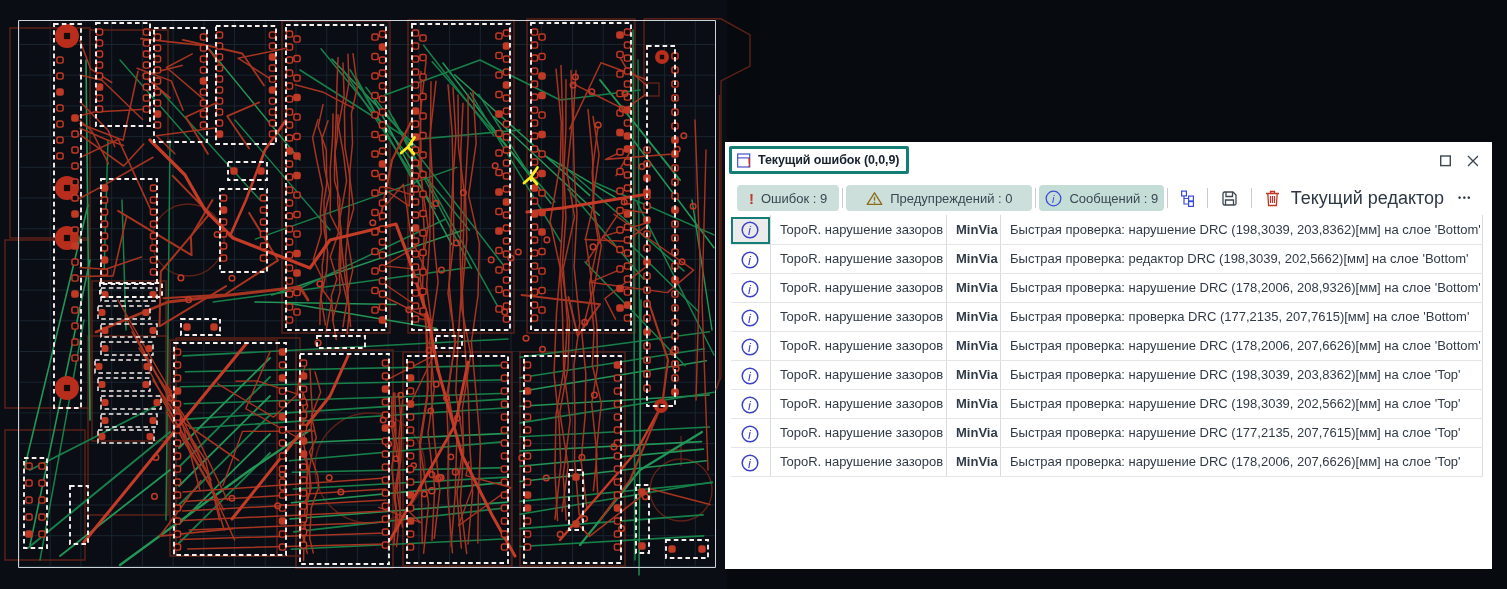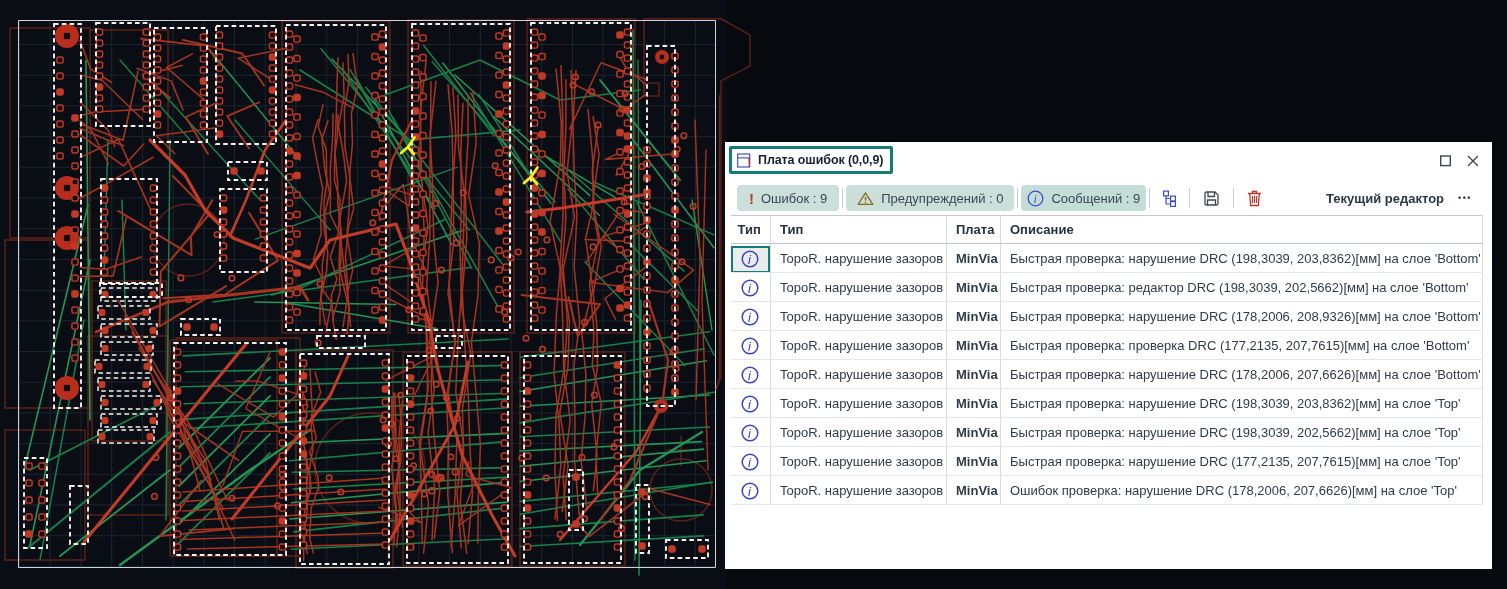--- a/index.html
+++ b/index.html
@@ -1,25 +1,25 @@
 <!DOCTYPE html>
 <html><head><meta charset="utf-8"><style>
 html,body{margin:0;padding:0;background:#070b10;}
 *{box-sizing:border-box;font-family:"Liberation Sans",sans-serif;}
 #root{position:relative;width:1507px;height:589px;overflow:hidden;background:#070b10;}
 #panel{position:absolute;left:725px;top:142px;width:767px;height:427px;background:#ffffff;color:#2c3844;}
 #titlebar{position:relative;height:39px;}
 #titlebox{position:absolute;left:4px;top:4px;height:28px;border:3px solid #137e76;border-radius:2px;display:flex;align-items:center;padding:0 7px 0 3px;font-weight:bold;font-size:12.5px;letter-spacing:-0.1px;color:#17222e;}
 #winbtns{position:absolute;right:14px;top:12px;}
 #toolbar{display:flex;align-items:center;height:34px;}
-.badge{display:flex;align-items:center;gap:7px;background:#ccdfda;border-radius:4px;height:26px;padding:0 11px;font-size:13px;color:#3a4754;}
+.badge{display:flex;align-items:center;gap:7px;background:#ccdfda;border-radius:4px;height:26px;padding:0 20px;font-size:13px;color:#3a4754;}
 .badge3{background:#c5ddd7;}
 .vsep{width:1px;height:20px;background:#c9ced3;margin:0 3px;}
 .tbico{margin:0 10px;}
-#cured{font-size:13px;color:#2c3844;font-weight:bold;}
+#cured{font-size:18px;color:#2c3844;}
 #dots{font-size:9px;letter-spacing:1.5px;color:#2c3844;margin:0 20px 0 14px;font-weight:bold;}
 #tbl{border-collapse:collapse;width:752px;margin-left:5.5px;margin-top:0px;table-layout:fixed;font-size:13px;color:#303b47;}
 #tbl td{padding:0;height:29px;border-bottom:1px solid #e3e6e9;vertical-align:middle;white-space:nowrap;overflow:hidden;}
 #tbl .hd td{height:28px;border-top:1px solid #c2c8cd;border-bottom:1px solid #c2c8cd;font-weight:bold;color:#27323e;}
 #tbl .c0{width:40px;text-align:center;border-right:1px solid #d8dcdf;}
 #tbl .hd .c0{text-align:left;padding-left:7px;}
 #tbl .c1{width:176px;padding-left:9px;border-right:1px solid #d8dcdf;}
 #tbl .c2{width:54px;padding-left:9px;border-right:1px solid #d8dcdf;font-weight:bold;}
 #tbl .c3{width:482px;padding-left:9px;border-right:1px solid #d8dcdf;}
 #tbl .c4{border-right:none;}
@@ -923,21 +923,21 @@
     </svg>
 
 <div id="panel">
   <div id="titlebar">
     <div id="titlebox">
       <svg width="16" height="17" viewBox="0 0 16 17" style="margin:0 5px 0 2px">
         <rect x="0.7" y="2" width="12" height="13" fill="none" stroke="#3b49cc" stroke-width="1.15"></rect>
         <path d="M0.7 5.9H12.7" stroke="#3b49cc" stroke-width="1.1"></path>
         <text x="10.2" y="15.3" font-size="12" font-weight="bold" fill="#cf2b2b" font-family="Liberation Sans">!</text>
       </svg>
-      <span>Плата ошибок (0,0,9)</span>
+      <span>Текущий ошибок (0,0,9)</span>
     </div>
     <div id="winbtns">
       <svg width="38" height="14" viewBox="0 0 38 14">
         <rect x="0.7" y="2" width="9.6" height="9.6" fill="none" stroke="#3c4750" stroke-width="1.4"></rect>
         <path d="M28 2L38 12M38 2L28 12" stroke="#3c4750" stroke-width="1.4"></path>
       </svg>
     </div>
   </div>
   <div id="toolbar">
     <div class="badge" style="margin-left:12px;padding:0 12px">
@@ -978,27 +978,20 @@
     <svg class="tbico" width="15" height="17" viewBox="0 0 15 17">
           <path d="M1 3.5H14M5.5 3V1.5H9.5V3M2.8 3.5L3.6 15.5H11.4L12.2 3.5" fill="none" stroke="#bf3626" stroke-width="1.3"></path>
           <path d="M5.5 6V13M7.5 6V13M9.5 6V13" stroke="#bf3626" stroke-width="1.2"></path>
         </svg>
     <div style="flex:1"></div>
     <span id="cured">Текущий редактор</span>
     <span id="dots">•••</span>
   </div>
   <table id="tbl" cellspacing="0">
     <tbody>
-          <tr class="hd">
-            <td class="c0">Тип</td>
-            <td class="c1">Тип</td>
-            <td class="c2">Плата</td>
-            <td class="c3">Описание</td>
-            <td class="c4"></td>
-          </tr>
     <tr>
 <td class="c0"><span class="iwrap selcell">
                 <svg width="18" height="18" viewBox="0 0 18 18">
                   <circle cx="9" cy="9" r="7.8" fill="none" stroke="#3a42c4" stroke-width="1.5"></circle>
                   <text x="7" y="13.5" font-family="Liberation Serif" font-style="italic" font-size="13" fill="#3a42c4">i</text>
                 </svg>
               </span></td>
 <td class="c1">TopoR. нарушение зазоров</td>
 <td class="c2">MinVia</td>
 <td class="c3">Быстрая проверка: нарушение DRC (198,3039, 203,8362)[мм] на слое 'Bottom'</td>
@@ -1090,18 +1083,18 @@
           </tr>
 <tr>
 <td class="c0"><span class="iwrap">
                 <svg width="18" height="18" viewBox="0 0 18 18">
                   <circle cx="9" cy="9" r="7.8" fill="none" stroke="#3a42c4" stroke-width="1.5"></circle>
                   <text x="7" y="13.5" font-family="Liberation Serif" font-style="italic" font-size="13" fill="#3a42c4">i</text>
                 </svg>
               </span></td>
 <td class="c1">TopoR. нарушение зазоров</td>
 <td class="c2">MinVia</td>
-<td class="c3">Ошибок проверка: нарушение DRC (178,2006, 207,6626)[мм] на слое 'Top'</td>
+<td class="c3">Быстрая проверка: нарушение DRC (178,2006, 207,6626)[мм] на слое 'Top'</td>
 <td class="c4"></td>
           </tr>
   </tbody>
       </table>
 </div>
 </div>
 </body></html>

